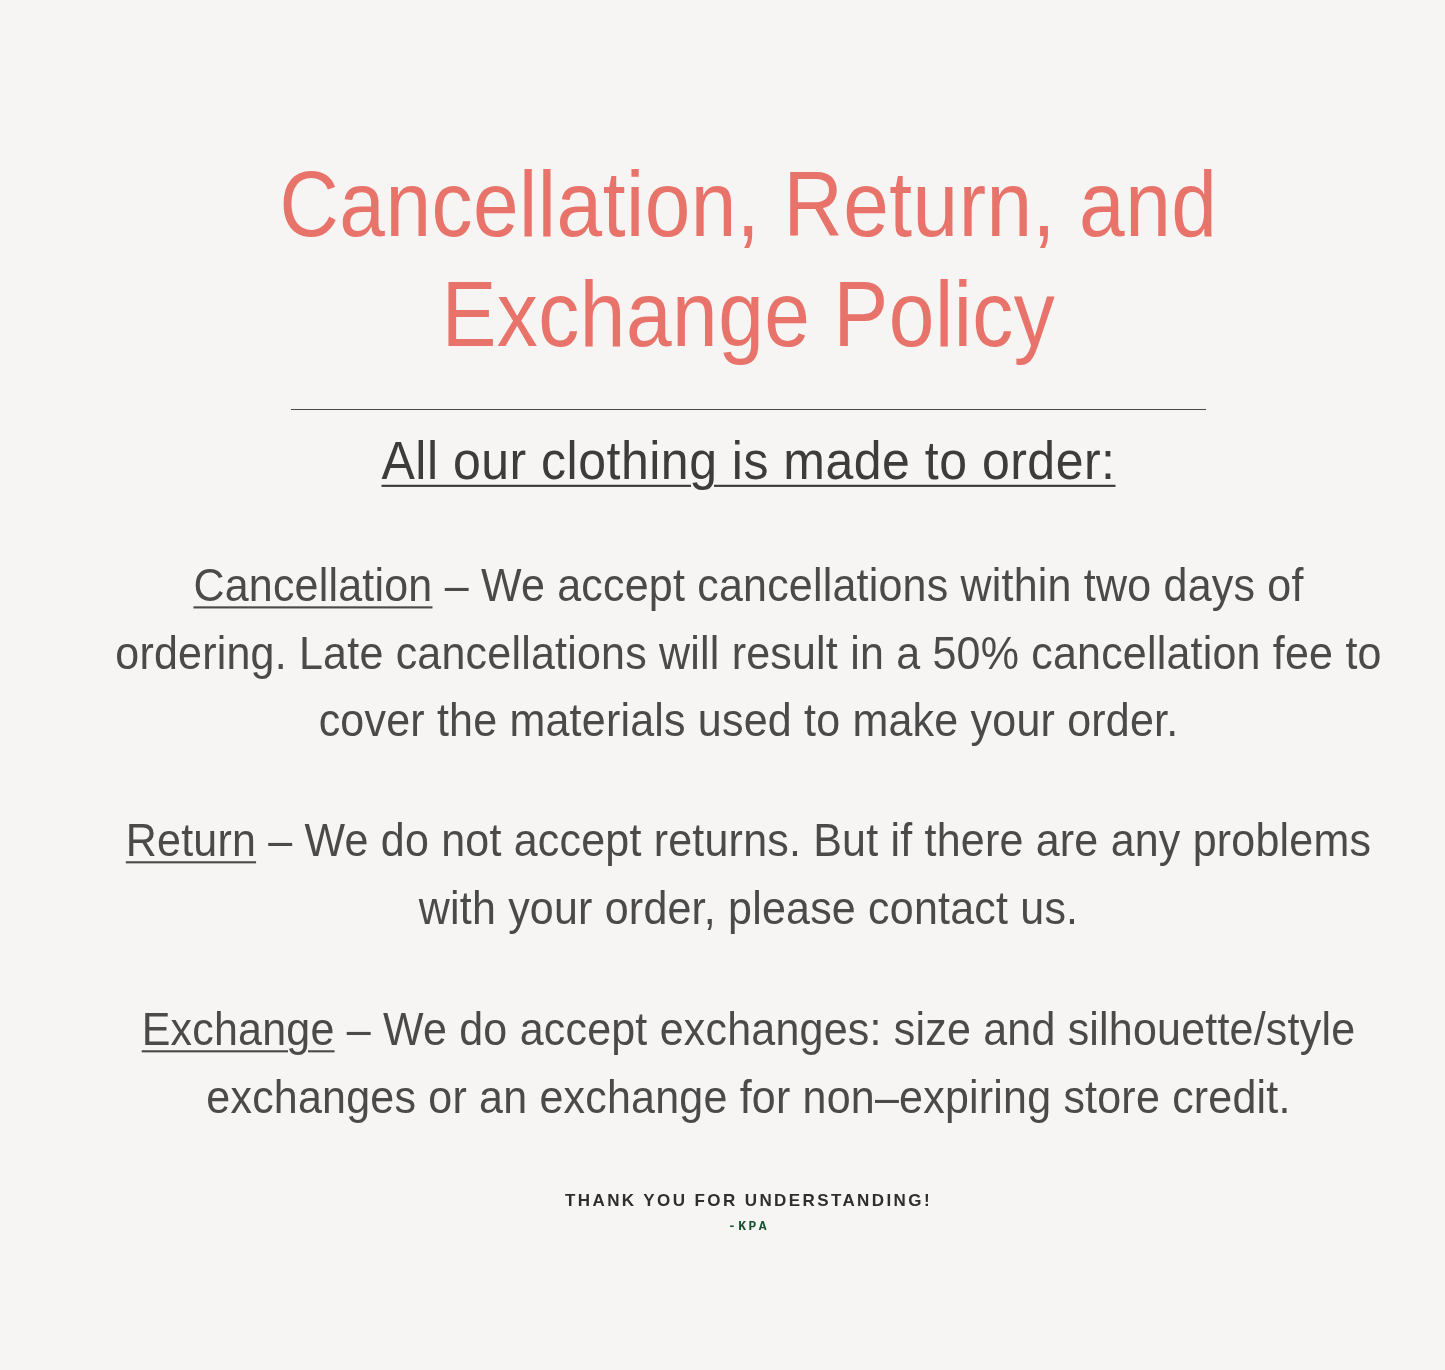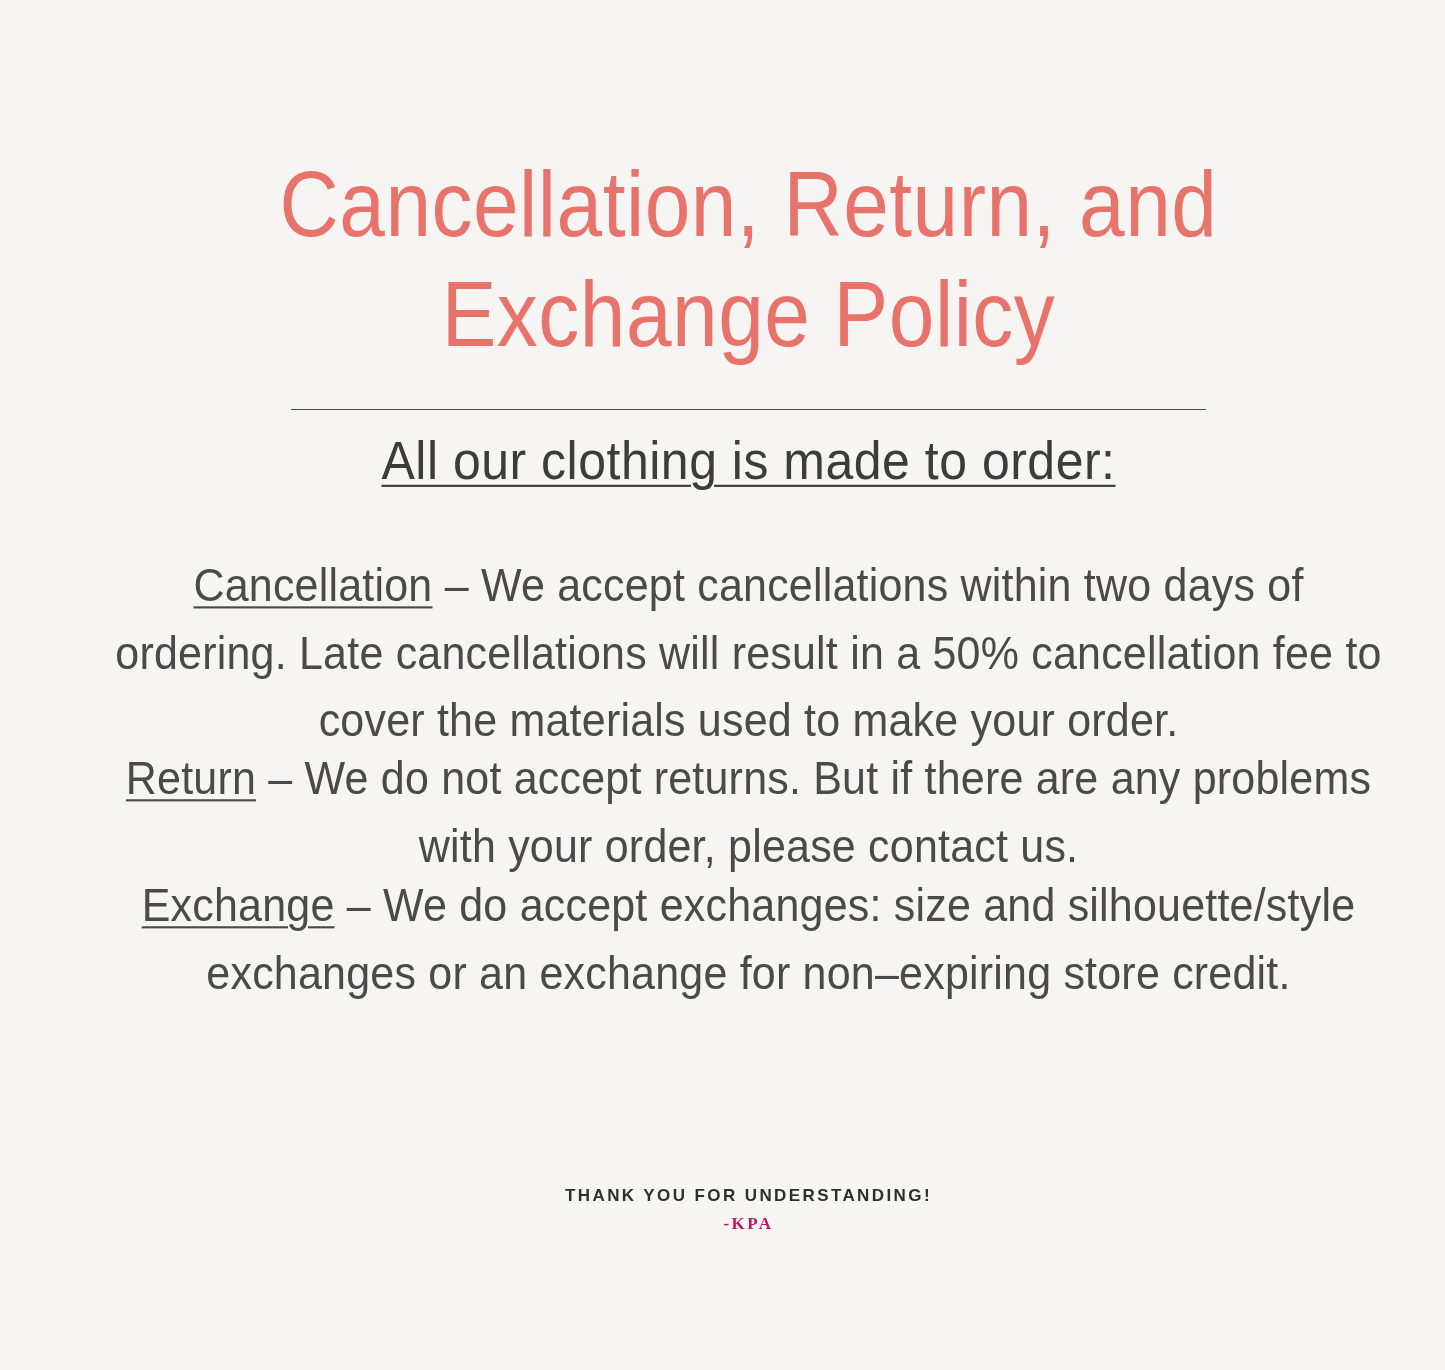--- a/index.html
+++ b/index.html
@@ -59,20 +59,21 @@
     text-underline-offset: 5px;
     text-decoration-thickness: 2px;
     transform: scaleY(1.08);
   }
 
   .sections {
     width: 1290px;
     margin-top: 68px;
     display: flex;
     flex-direction: column;
+    gap: 62px;
     align-items: flex-end;
   }
 
   .para {
     font-family: "Liberation Sans", sans-serif;
     font-weight: 300;
     font-size: 43px;
     line-height: 1.48;
     color: #4a4a4a;
     text-align: center;
@@ -96,25 +97,25 @@
   .footer-line1 {
     font-family: "Liberation Sans", sans-serif;
     font-weight: 700;
     font-size: 17px;
     letter-spacing: 2.4px;
     color: #2e2e2e;
     margin: 3px;
   }
 
   .footer-line2 {
-    font-family: Liberation Serif, serif;
+    font-family: Liberation Mono, monospace;
     font-weight: 700;
-    font-size: 17px;
+    font-size: 13px;
     letter-spacing: 2.4px;
-    color: #be185d;
+    color: #14532d;
     margin: 8px 0 0 0;
   }
 </style>
 </head>
 <body>
 
 <div class="page">
 
   <h1 class="policy-title">Cancellation, Return, and Exchange Policy</h1>
 

